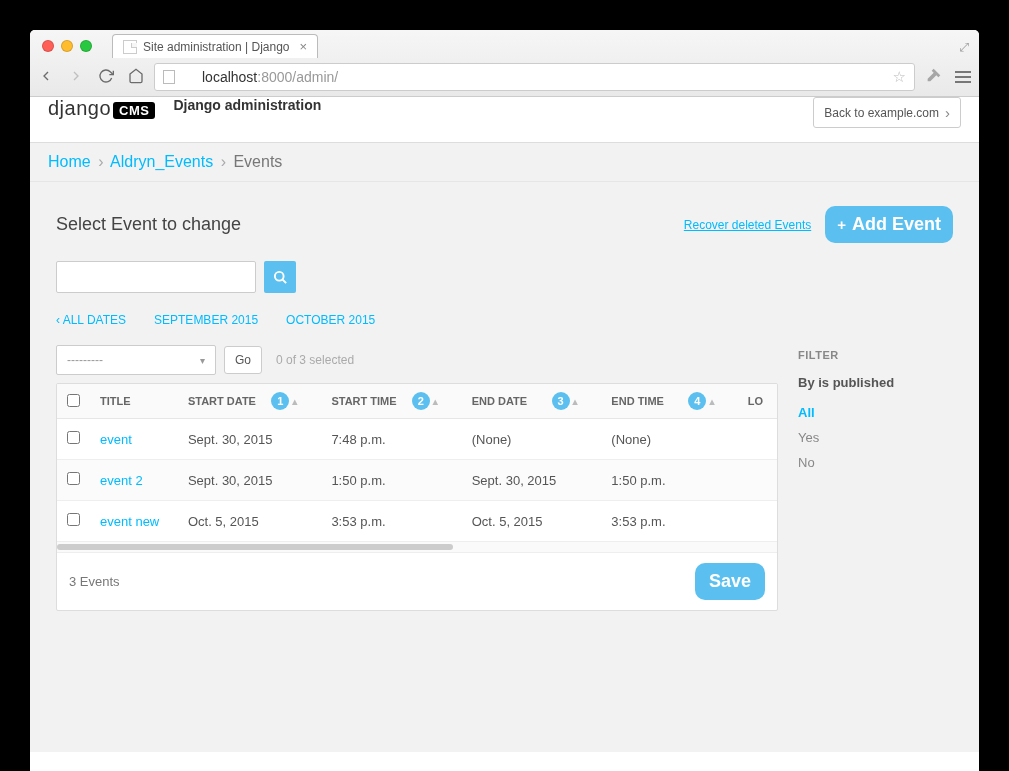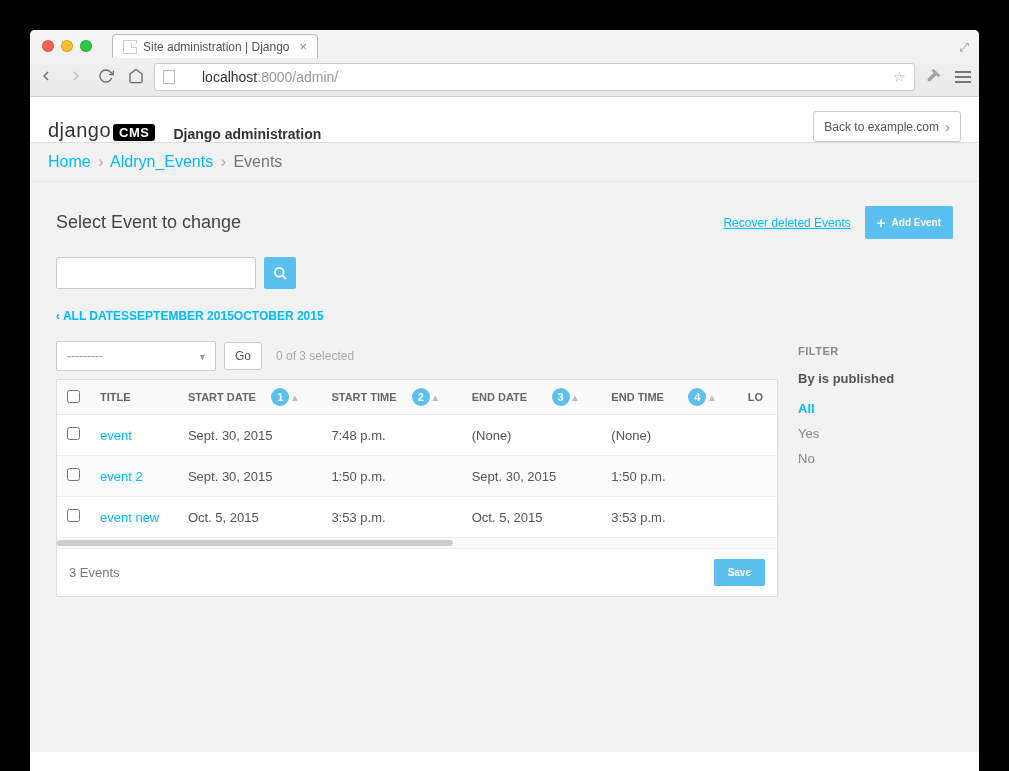--- a/index.html
+++ b/index.html
@@ -24,39 +24,39 @@
   .nav-icons svg { width:16px; height:16px; }
   .addr-bar { flex:1; background:#fff; border:1px solid #ccc; border-radius:3px; height:28px; display:flex; align-items:center; padding:0 8px; gap:6px; }
   .addr-bar .doc-icon { width: 12px; height:14px; border:1px solid #bbb; position:relative; }
   .url-text { font-size:14px; color:#999;margin-left:21px; }
   .url-text .dark { color:#333; }
   .star { margin-left:auto; color:#bbb; font-size:15px; }
   .right-icons { display:flex; align-items:center; gap:14px; color:#777; }
   .hamburger { display:flex; flex-direction:column; gap:3px; }
   .hamburger span { width:16px; height:2px; background:#777; }
   .content { flex:1; overflow:auto; background:#fff; }
-  .topbar { background:#fff; border-bottom:1px solid #ddd; height:46px; display:flex; align-items:flex-end; padding:0 18px; gap:18px; }
+  .topbar { background:#fff; border-bottom:1px solid #ddd; height:46px; display:flex; align-items:flex-start; padding:0 18px; gap:18px; }
   .logo { font-weight:300; font-size:20px; letter-spacing:0.5px; }
   .logo .cms-tag { background:#000; color:#fff; border-radius:3px; padding:1px 6px; font-size:13px; font-weight:700; margin-left:2px; }
   .topbar-title { font-weight:700; font-size:14px; }
   .backlink { margin-left:auto; }
   .btn-white { background:#fff; border:1px solid #ccc; border-radius:3px; padding:6px 10px; font-size:12px; color:#555; cursor:pointer; display:inline-flex; align-items:center; gap:6px; }
   .breadcrumbs { background:#f2f2f2; padding:10px 18px; font-size:16px; color:#777; border-bottom:1px solid #e6e6e6; }
   .breadcrumbs a { color:#0bf; text-decoration:none; }
   .breadcrumbs .sep { color:#aaa; margin:0 3px; }
   .body-wrap { padding: 24px 26px; background:#f2f2f2; min-height: 570px; }
   .header-row { display:flex; align-items:center; margin-bottom:18px; }
   .page-title { font-size:18px; font-weight:400; color:#444; }
   .recover-link { margin-left:auto; color:#0bf; font-size:12px; text-decoration:underline; }
-  .btn-blue { background:#5bc0ef; color:#fff; border:none; border-radius:2px; padding:8px 12px; font-size:10px; font-weight:600; cursor:pointer; display:inline-flex; align-items:center; gap:6px; margin-left:14px; }
+  .btn-blue { background:#5bc0ef; color:#fff; border:none; border-radius:10px; padding:8px 12px; font-size:18px; font-weight:600; cursor:pointer; display:inline-flex; align-items:center; gap:6px; margin-left:14px; }
   .btn-blue.small { padding:8px 14px; }
   .search-row { display:flex; gap:8px; margin-bottom:20px; }
   .search-input { width:200px; height:32px; border:1px solid #ccc; border-radius:2px; padding:0 8px; font-size:13px; }
   .search-btn { width:32px; height:32px; background:#5bc0ef; border:none; border-radius:2px; color:#fff; display:flex; align-items:center; justify-content:center; cursor:pointer; }
-  .date-filters { display:flex; font-size:12px; font-weight:700; margin-bottom:18px; }
+  .date-filters { display:flex; gap:28px; font-size:12px; font-weight:400; margin-bottom:18px; }
   .date-filters a { color:#0bf; text-decoration:none; }
   .main-split { display:flex; gap:20px; }
   .left-col { flex:0 0 640px; }
   .action-row { display:flex; align-items:center; gap:8px; margin-bottom:8px; }
   .action-select { width:160px; height:30px; border:1px solid #ccc; border-radius:2px; background:#fff; display:flex; align-items:center; justify-content:space-between; padding:0 10px; font-size:12px; color:#999; cursor:pointer; }
   .selected-count { font-size:12px; color:#aaa; margin-left:6px; }
   .table-wrap { background:#fff; border:1px solid #ddd; border-radius:2px; overflow:hidden; }
   .scroll-x { overflow-x:auto; }
   table { border-collapse:collapse; width:100%; min-width:720px; }
   thead th { background:#fafafa; font-size:11px; color:#666; text-align:left; padding:8px 10px; border-bottom:1px solid #e6e6e6; font-weight:600; white-space:nowrap; }

